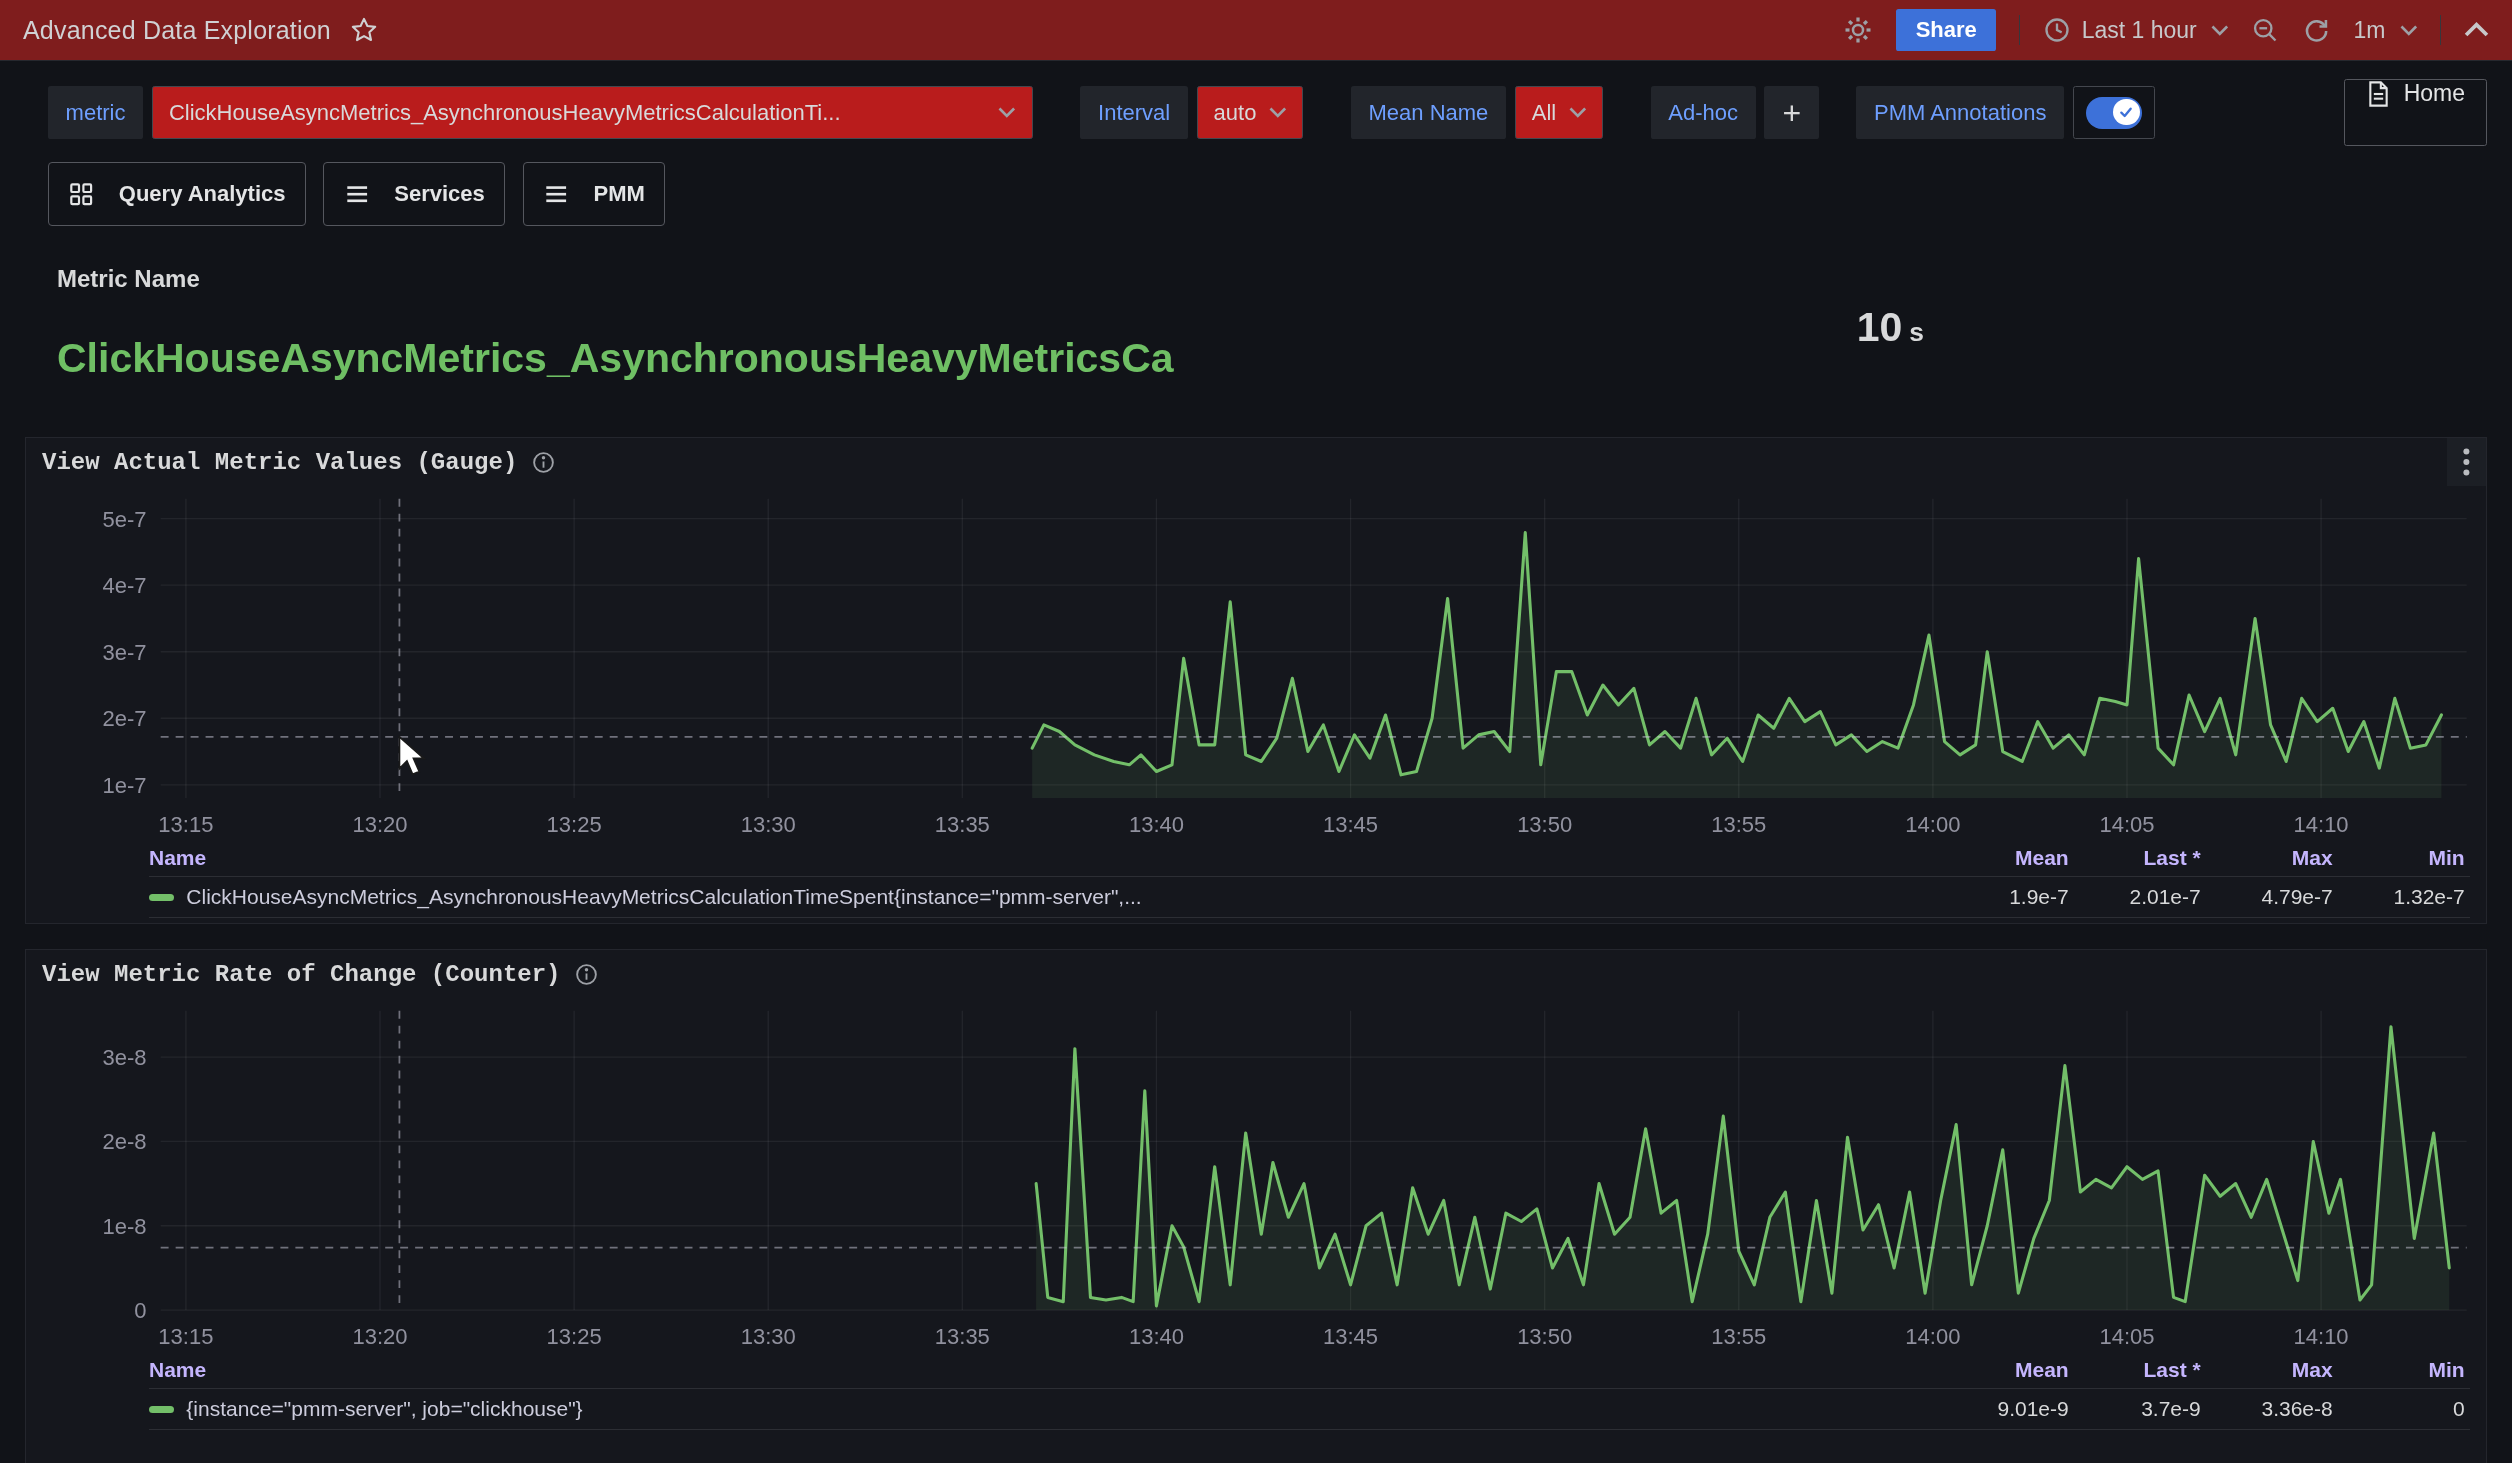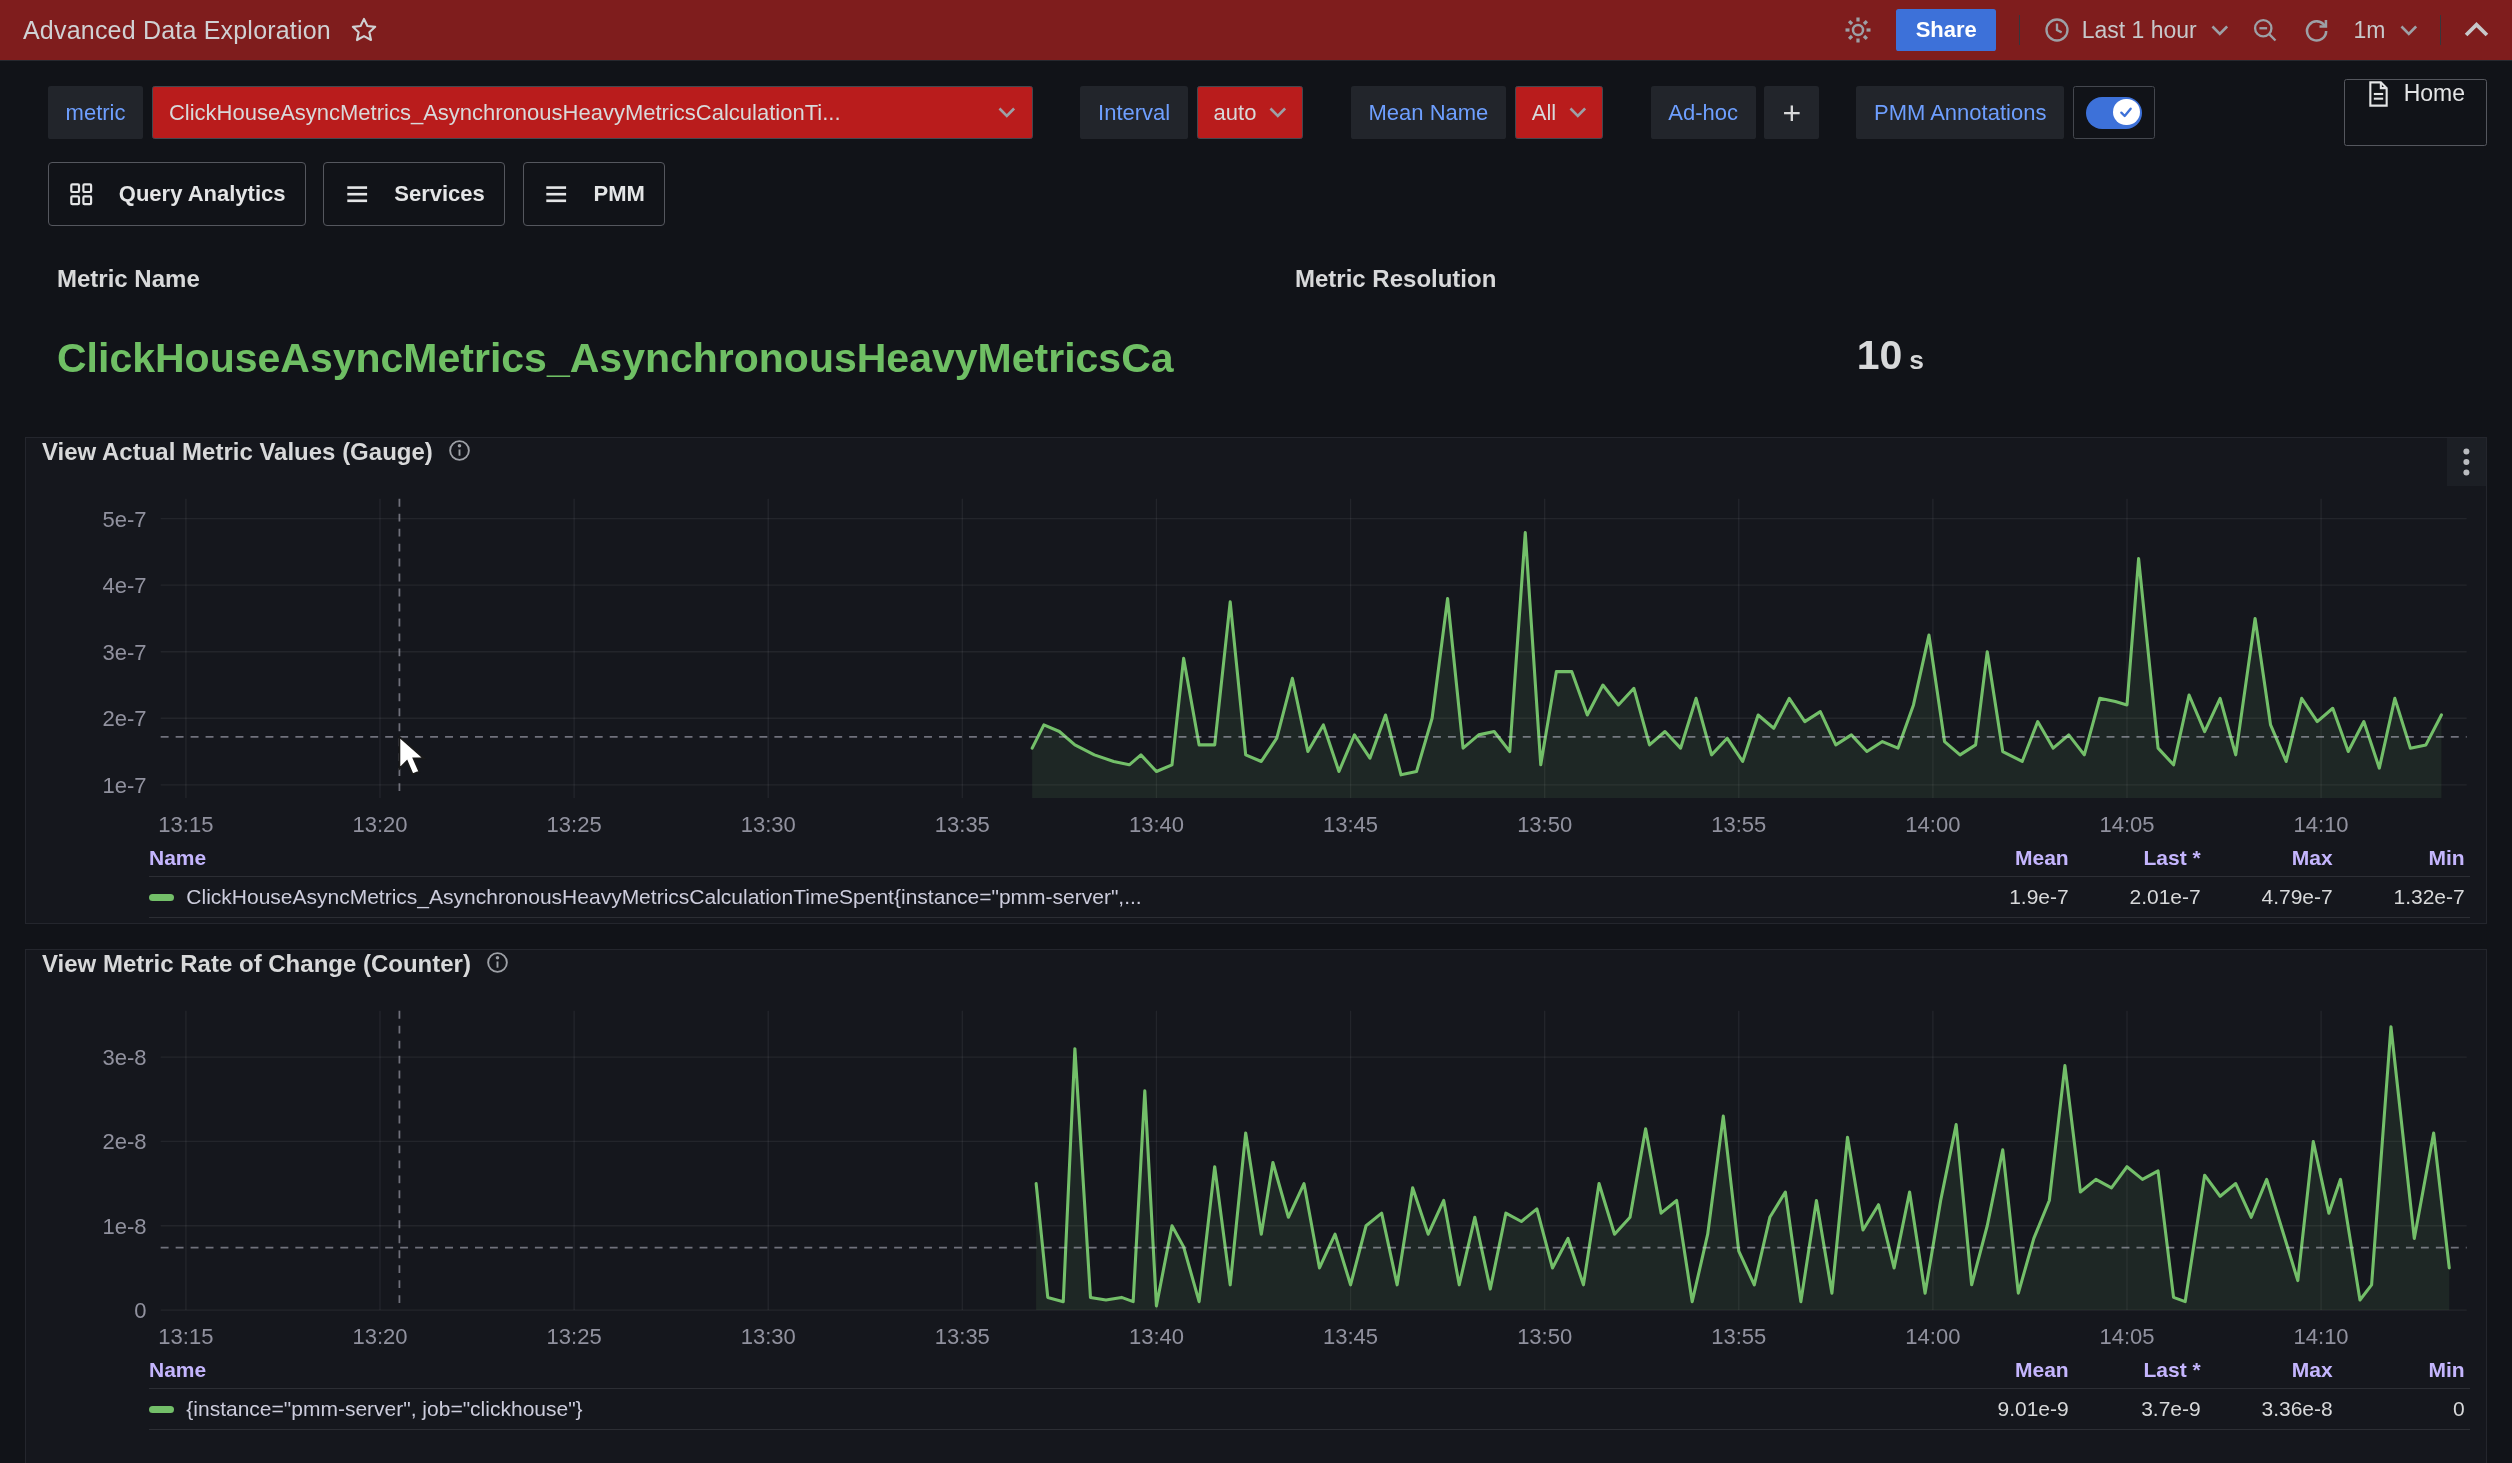--- a/index.html
+++ b/index.html
@@ -86,21 +86,21 @@
   .resolution-value .unit { font-size:26.4px; font-weight:600; margin-left:7px; }
 
   
   .panel {
     margin:0 25px; background:#15171d; border:0.9px solid #24262d;
     position:relative;
   }
   .panel-1 { margin-top:55px; }
   .panel-2 { margin-top:25px; height:529px; }
   .panel-header {
-    height:48px; display:flex; align-items:flex-start; gap:14px; padding:0 16px; position:relative;
+    height:48px; display:flex; align-items:center; gap:14px; padding:0 16px; position:relative;font-family:Liberation Mono, monospace;
   }
   .panel-title { font-size:24px; font-weight:600; color:#d8d9da; }
   .kebab {
     position:absolute; right:0; top:0; width:39px; height:48px;
     display:flex; align-items:center; justify-content:center; background:#1c1f25; cursor:pointer;
   }
   .chart-wrap { margin:0 7px; height:353px; }
   .chart-wrap svg { width:100%; height:100%; display:block; }
 
   .legend { padding:0 16px 5.3px 123px; }
@@ -257,21 +257,20 @@
     <span>PMM</span>
   </button>
 </div>
 
 <div class="stats">
   <div>
     <div class="stat-label">Metric Name</div>
     <div class="metric-name-value">ClickHouseAsyncMetrics_AsynchronousHeavyMetricsCa</div>
   </div>
   <div>
-    <div class="stat-label">Metric Resolution</div>
     <div class="resolution-value">
       <span class="num">10</span><span class="unit">s</span>
     </div>
   </div>
 </div>
 
 <section class="panel panel-1">
   <div class="panel-header">
     <span class="panel-title">View Actual Metric Values (Gauge)</span>
     <svg width="25" height="25" viewBox="0 0 24 24" fill="none" stroke="#9da0a6" stroke-width="1.8">

